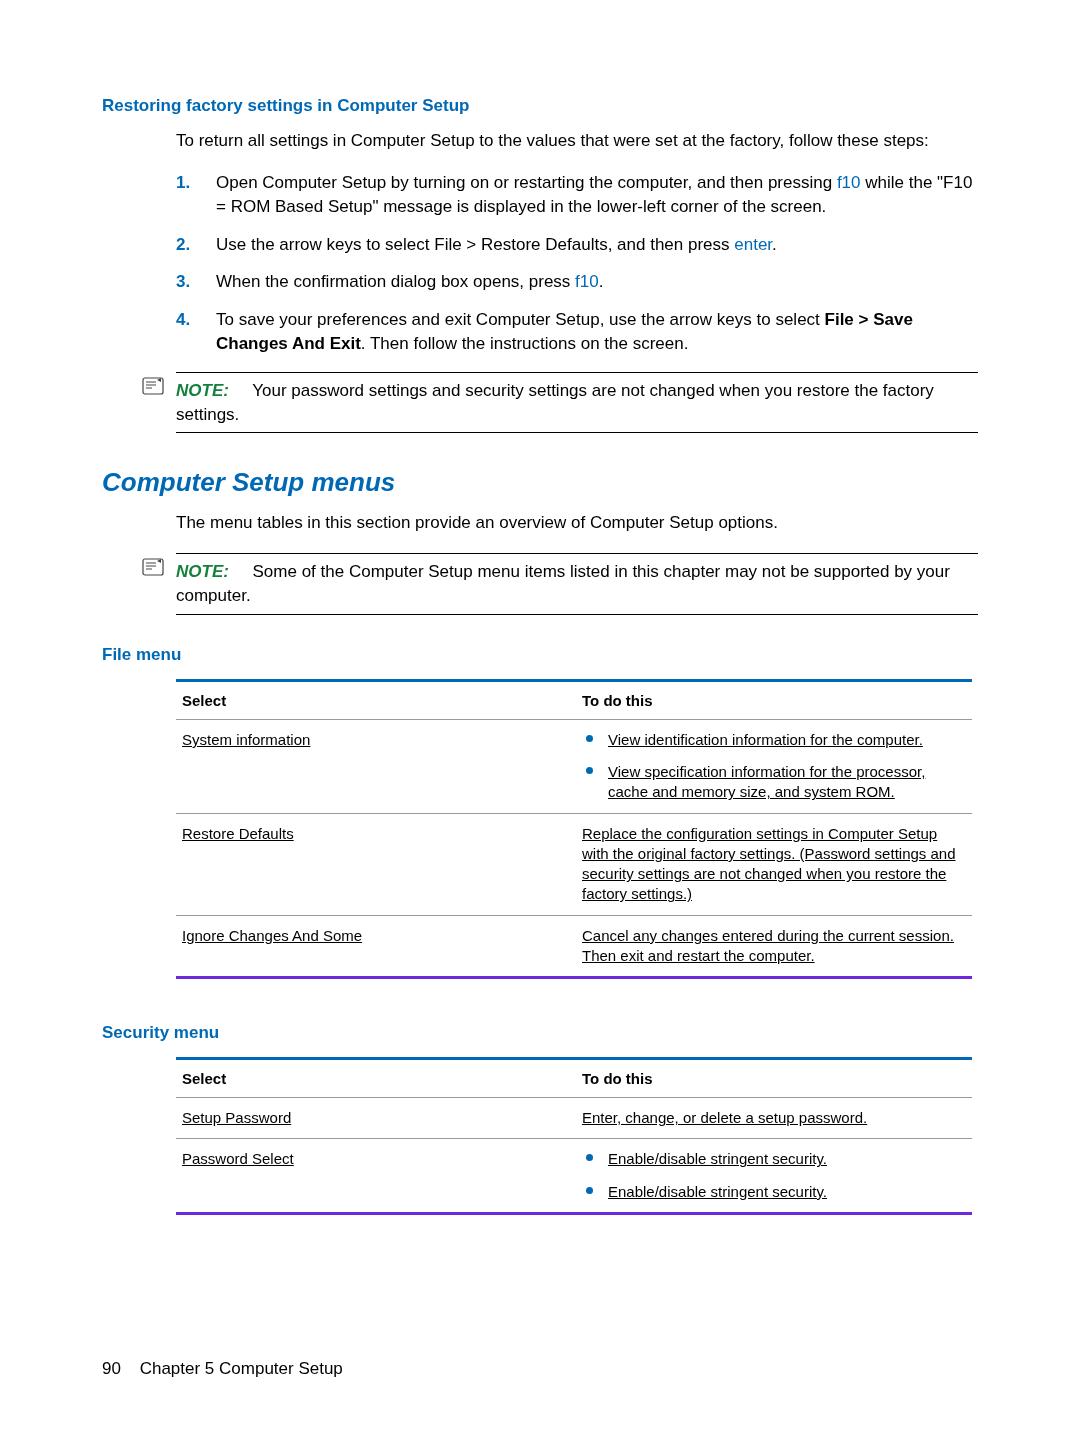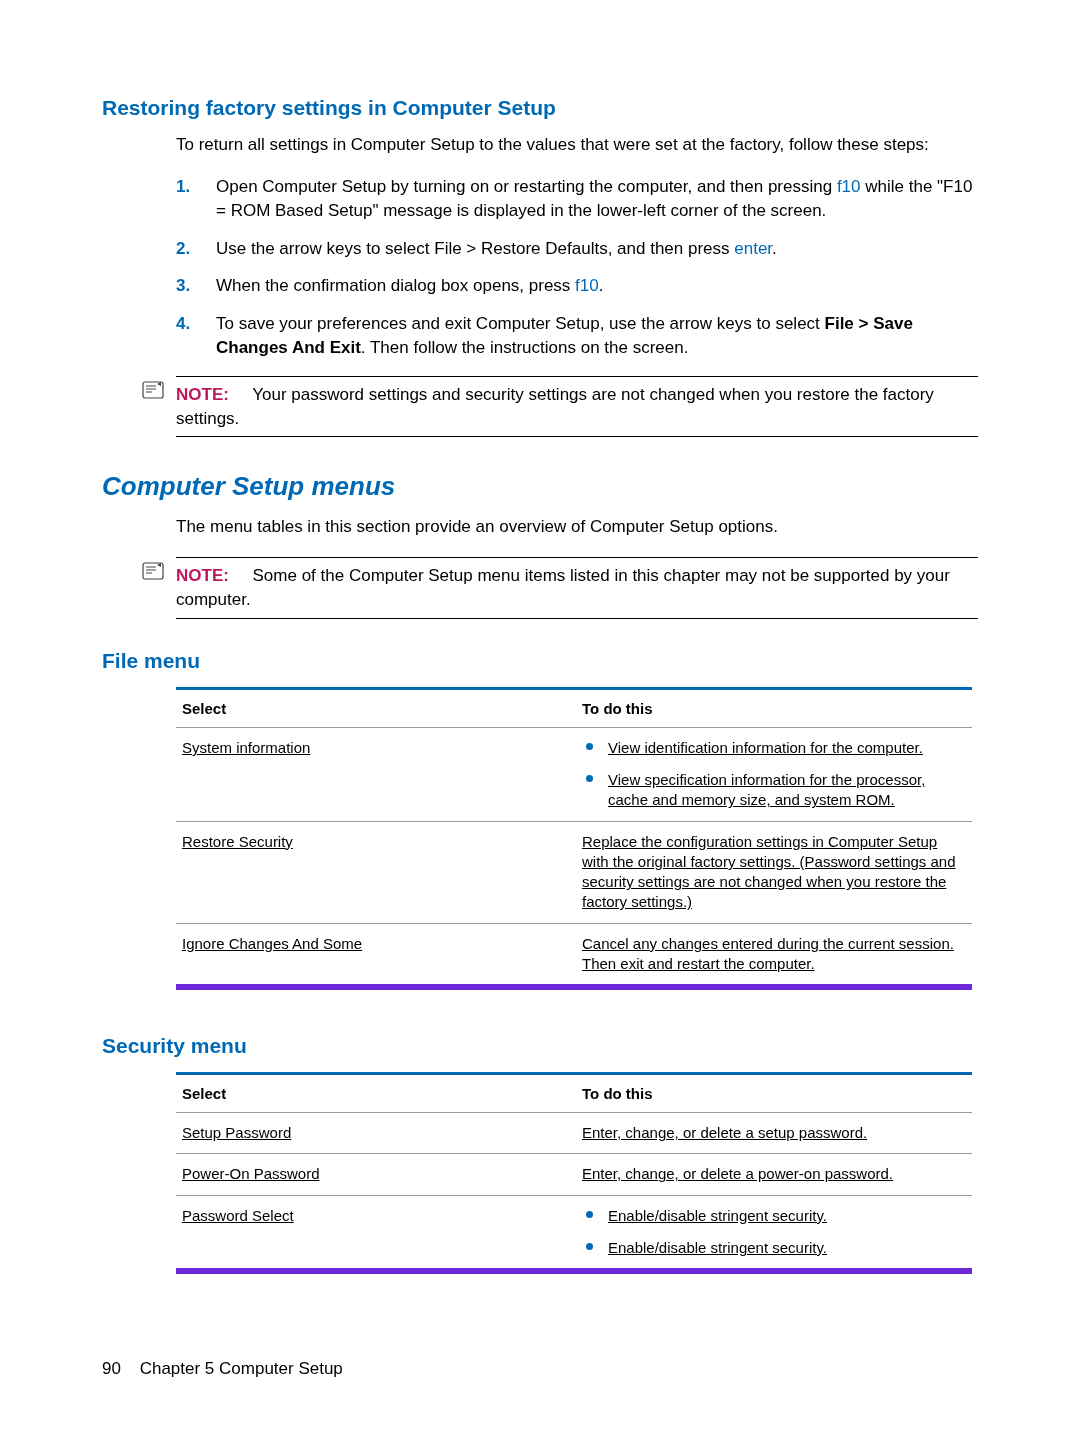--- a/index.html
+++ b/index.html
@@ -12,21 +12,21 @@
     height: 1437px;
     font-family: Arial, Helvetica, sans-serif;
     font-size: 17px;
     color: #000;
     position: relative;
     box-sizing: border-box;
     padding: 96px 102px 0 102px;
   }
   .h3-blue {
     color: #0069b5;
-    font-size: 21px;
+    font-size: 17px;
     font-weight: bold;
     margin: 0 0 14px 0;
   }
   .h2-blue {
     color: #0069b5;
     font-size: 26px;
     font-weight: bold;
     margin: 34px 0 14px 0;
     font-style: italic;
   }
@@ -59,37 +59,38 @@
   }
   .note-block {
     margin: 0 0 0 74px;
     border-top: 1px solid #000;
     border-bottom: 1px solid #000;
     padding: 6px 0;
     line-height: 1.4;
     position: relative;
   }
   .note-label {
-    color: #be185d;
-    font-weight: bold;
+    color: #15803d;
+    font-weight: bold;
+    font-style: italic;
   }
   .note-icon {
     position: absolute;
     left: -34px;
     top: 4px;
     width: 22px;
     height: 18px;
   }
   .note-icon svg { display:block; }
   
   .menu-table {
     margin: 10px 0 0 74px;
     width: 796px;
     border-top: 3px solid #0069b5;
-    border-bottom: 6px solid #6d28d9;
+    border-bottom: 3px solid #6d28d9;
     font-size: 15px;
     border-collapse: collapse;
   }
   .menu-table th {
     text-align: left;
     font-weight: bold;
     padding: 10px 6px;
     border-bottom: 1px solid #9a9a9a;
     vertical-align: top;
   }
@@ -193,21 +194,21 @@
       <tr>
         <td class="col-left">System information</td>
         <td>
           <ul class="bul">
             <li>View identification information for the computer.</li>
             <li>View specification information for the processor, cache and memory size, and system ROM.</li>
           </ul>
         </td>
       </tr>
       <tr>
-        <td class="col-left">Restore Security</td>
+        <td class="col-left">Restore Defaults</td>
         <td>Replace the configuration settings in Computer Setup with the original factory settings. (Password settings and security settings are not changed when you restore the factory settings.)</td>
       </tr>
       <tr>
         <td class="col-left">Ignore Changes And Some</td>
         <td>Cancel any changes entered during the current session. Then exit and restart the computer.</td>
       </tr>
     </tbody>
 </table>
 
 <h3 class="h3-blue" style="margin-top:44px;">Security menu</h3>
@@ -217,24 +218,20 @@
       <th class="col-left">Select</th>
       <th>To do this</th>
     </tr>
   </thead>
   <tbody id="security-menu-body">
       <tr>
         <td class="col-left">Setup Password</td>
         <td>Enter, change, or delete a setup password.</td>
       </tr>
       <tr>
-        <td class="col-left">Power-On Password</td>
-        <td>Enter, change, or delete a power-on password.</td>
-      </tr>
-      <tr>
         <td class="col-left">Password Select</td>
         <td>
           <ul class="bul">
             <li>Enable/disable stringent security.</li>
             <li>Enable/disable stringent security.</li>
           </ul>
         </td>
       </tr>
     </tbody>
 </table>

